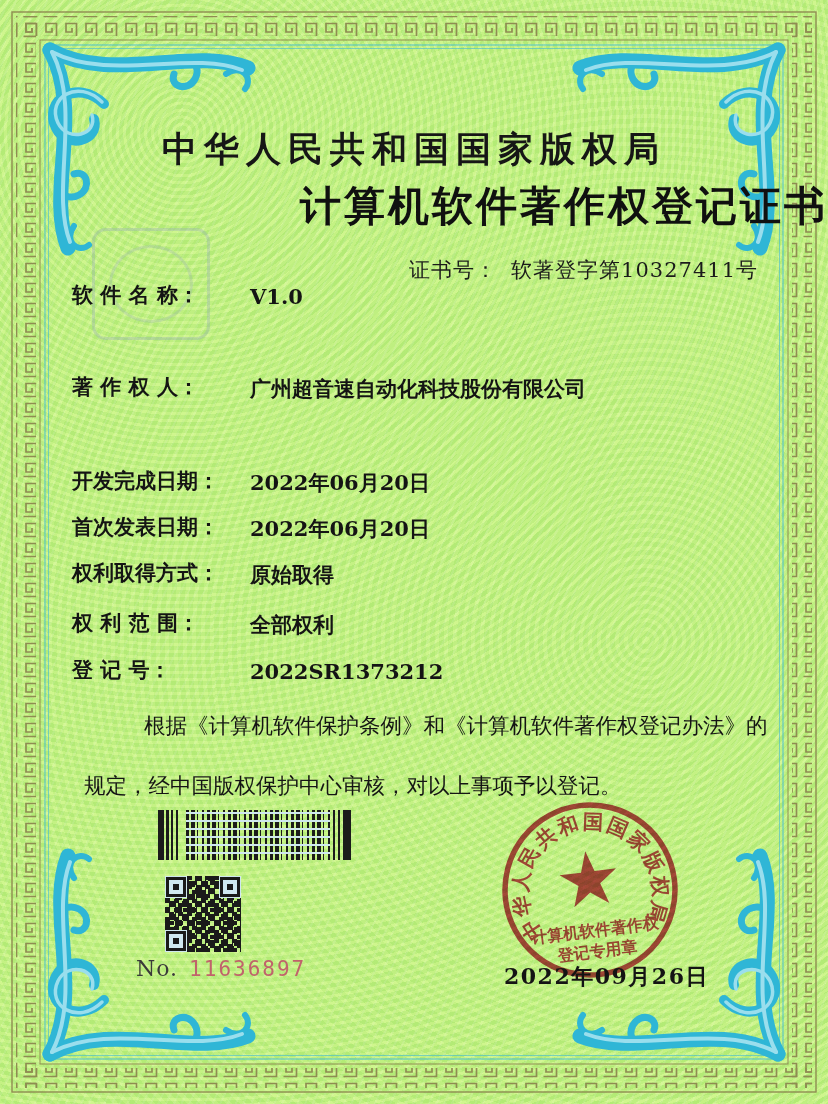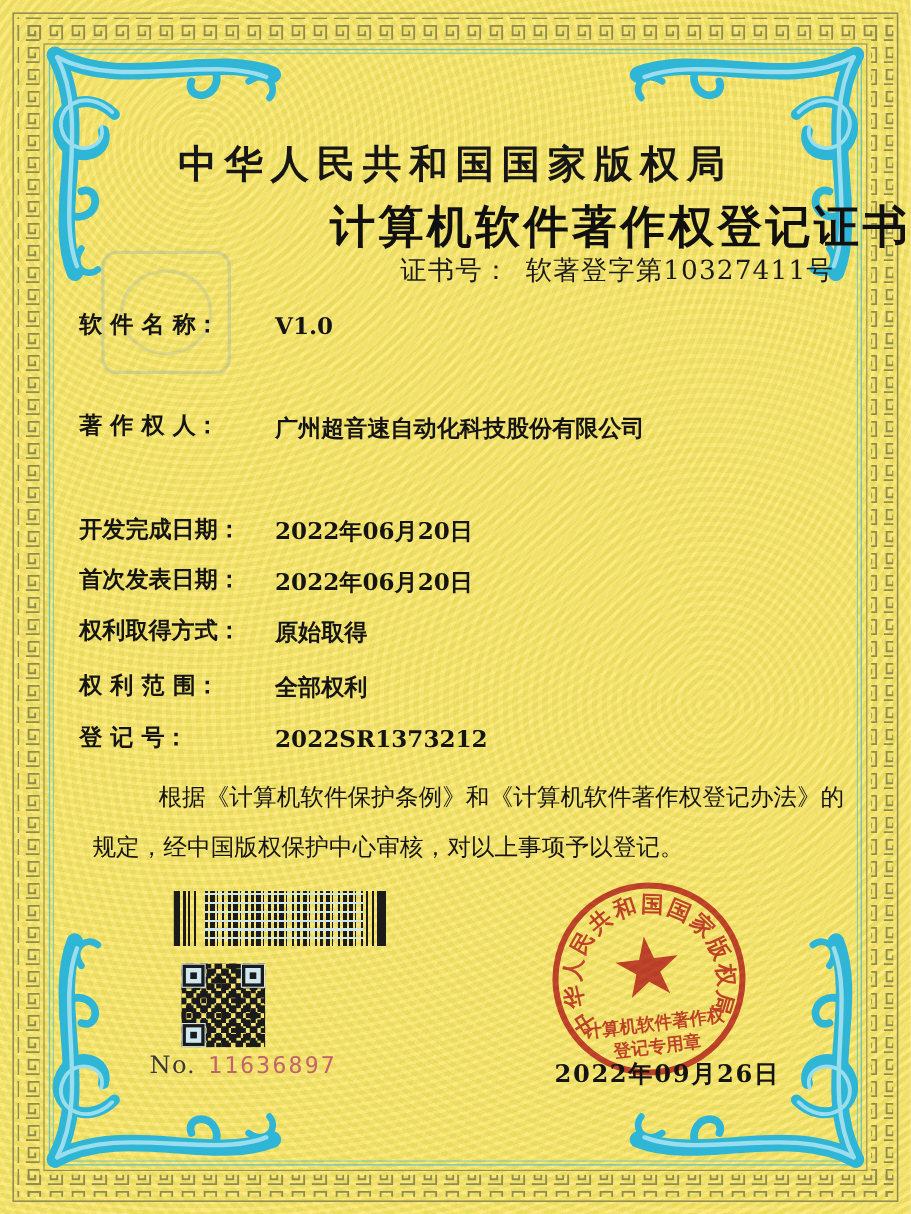--- a/index.html
+++ b/index.html
@@ -3,21 +3,21 @@
 <meta charset="utf-8">
 <style>
   html,body{margin:0;padding:0;}
   body{
     width:828px;height:1104px;
     font-family:"DejaVu Serif","Liberation Serif",serif;
     background:#e8f2f5;
   }
   .page{
     position:relative;width:828px;height:1104px;
-    background:#fde047;overflow:hidden;
+    background:#bef264;overflow:hidden;
   }
   
   .page::before{
     content:"";position:absolute;inset:0;pointer-events:none;
     background:
       repeating-radial-gradient(circle at 22% 12%, rgba(255,255,255,.16) 0 3px, rgba(120,195,215,.09) 3px 7px),
       repeating-radial-gradient(circle at 78% 58%, rgba(255,255,255,.13) 0 4px, rgba(120,195,215,.07) 4px 9px),
       repeating-linear-gradient(115deg, rgba(255,255,255,.10) 0 2px, rgba(255,255,255,0) 2px 7px);
   }
   .frame-svg{position:absolute;left:0;top:0;}
@@ -32,32 +32,32 @@
   }
   .title1{
     position:absolute;top:126px;left:0;width:100%;text-align:center;
     font-size:35px;font-weight:700;letter-spacing:7px;color:#161616;
   }
   .title2{
     position:absolute;top:179px;left:0;width:100%;text-align:right;
     font-size:41px;font-weight:800;letter-spacing:3px;color:#101010;
   }
   .certno{
-    position:absolute;top:230px;right:70px;
-    font-size:24px;color:#1a1a1a;letter-spacing:1px;white-space:nowrap;
+    position:absolute;top:256px;right:70px;
+    font-size:21px;color:#1a1a1a;letter-spacing:1px;white-space:nowrap;
   }
   .certno .gap{display:inline-block;width:14px;}
   .row{position:absolute;left:72px;display:flex;align-items:flex-start;color:#141414;}
   .row .lbl{flex:0 0 178px;font-size:21px;font-weight:600;white-space:nowrap;}
   .row .val{font-size:21px;font-weight:600;line-height:31px;white-space:nowrap;}
   .stmt{
     position:absolute;left:84px;top:712px;width:668px;
     font-size:21.5px;color:#141414;line-height:28px;
   }
-  .stmt .l1{text-indent:60px;margin-bottom:17px;white-space:nowrap;text-align:center;}
+  .stmt .l1{text-indent:60px;margin-bottom:32px;white-space:nowrap;text-align:center;}
   .stmt .l2{white-space:nowrap;}
   
   .barcode{position:absolute;left:158px;top:810px;width:198px;height:50px;display:flex;}
   .bc-left{
     width:28px;height:100%;
     background:linear-gradient(90deg,#1b1b1b 0 6px,rgba(0,0,0,0) 6px 8px,#1b1b1b 8px 11px,rgba(0,0,0,0) 11px 13px,#1b1b1b 13px 15px,rgba(0,0,0,0) 15px 18px,#1b1b1b 18px 20px,rgba(0,0,0,0) 20px 28px);
   }
   .bc-mid{
     flex:1;height:100%;position:relative;
     background:

